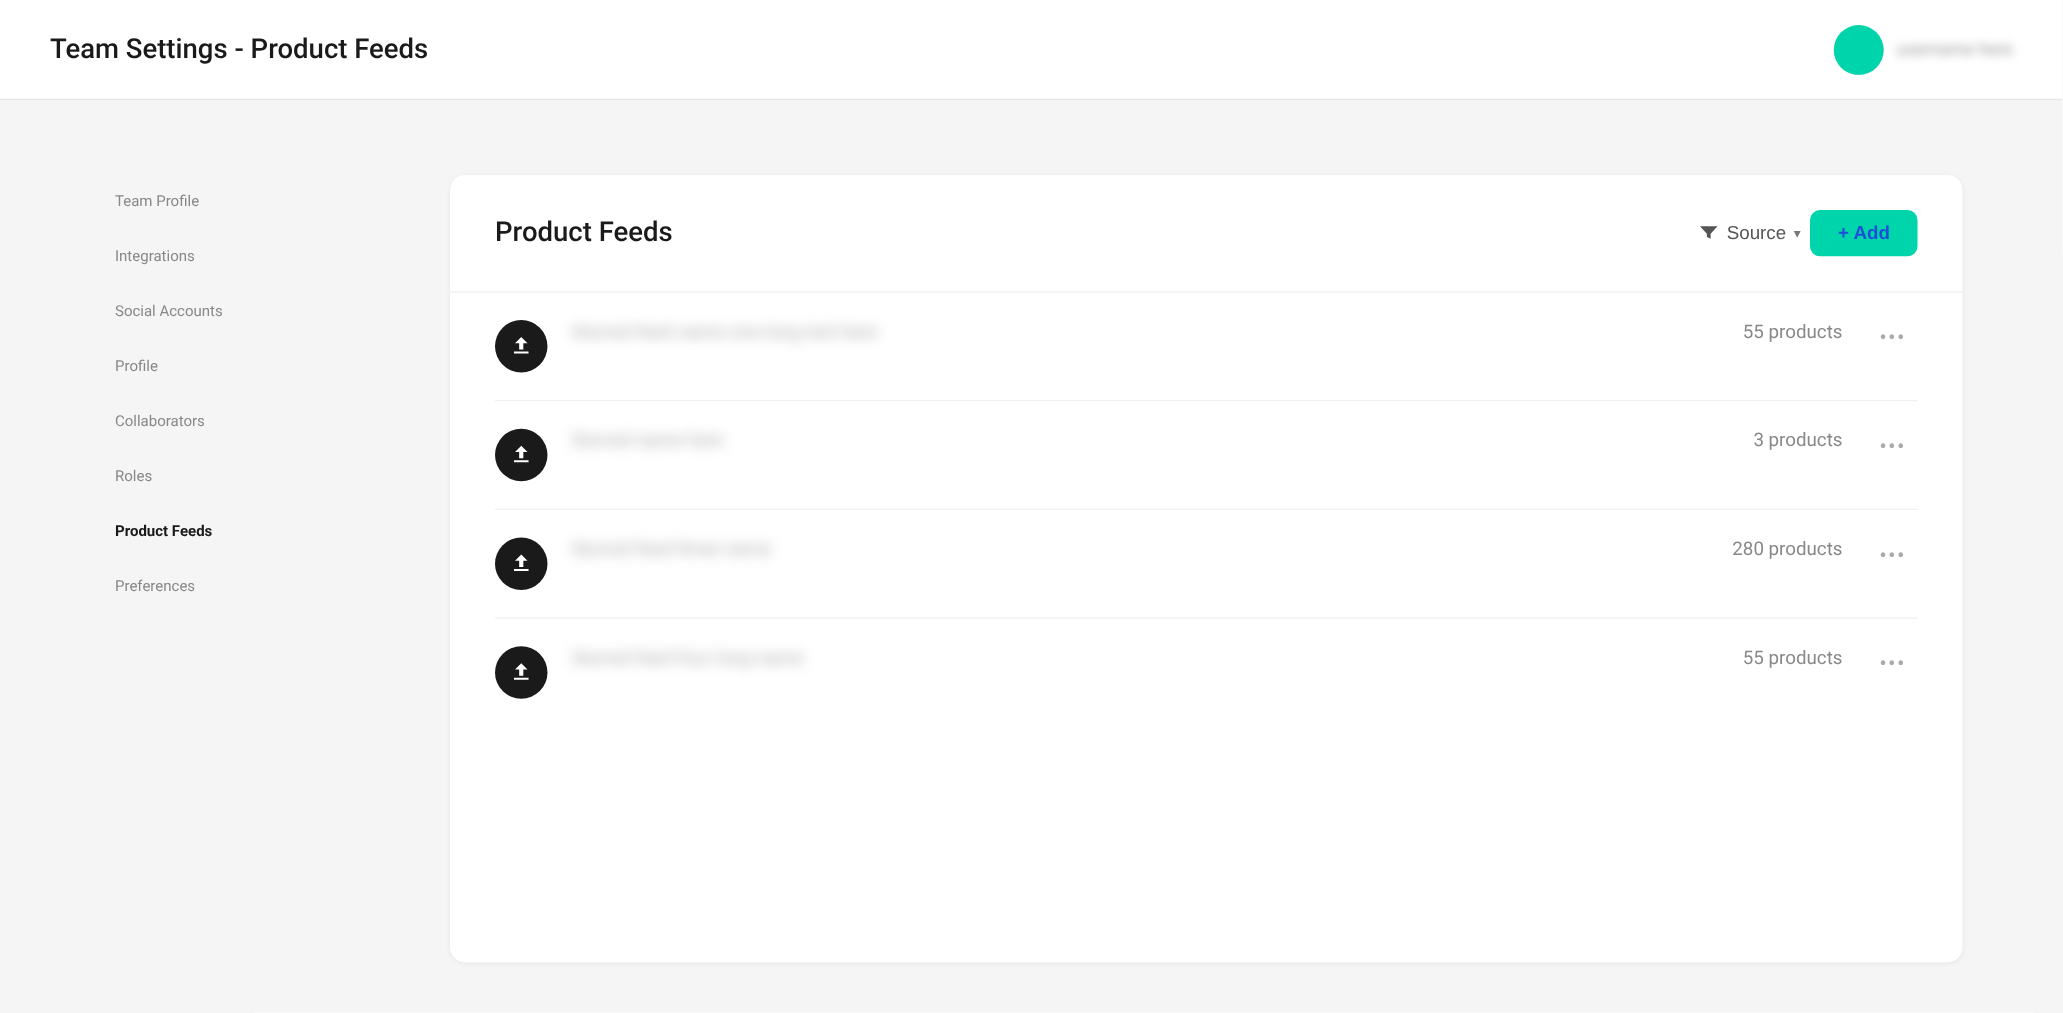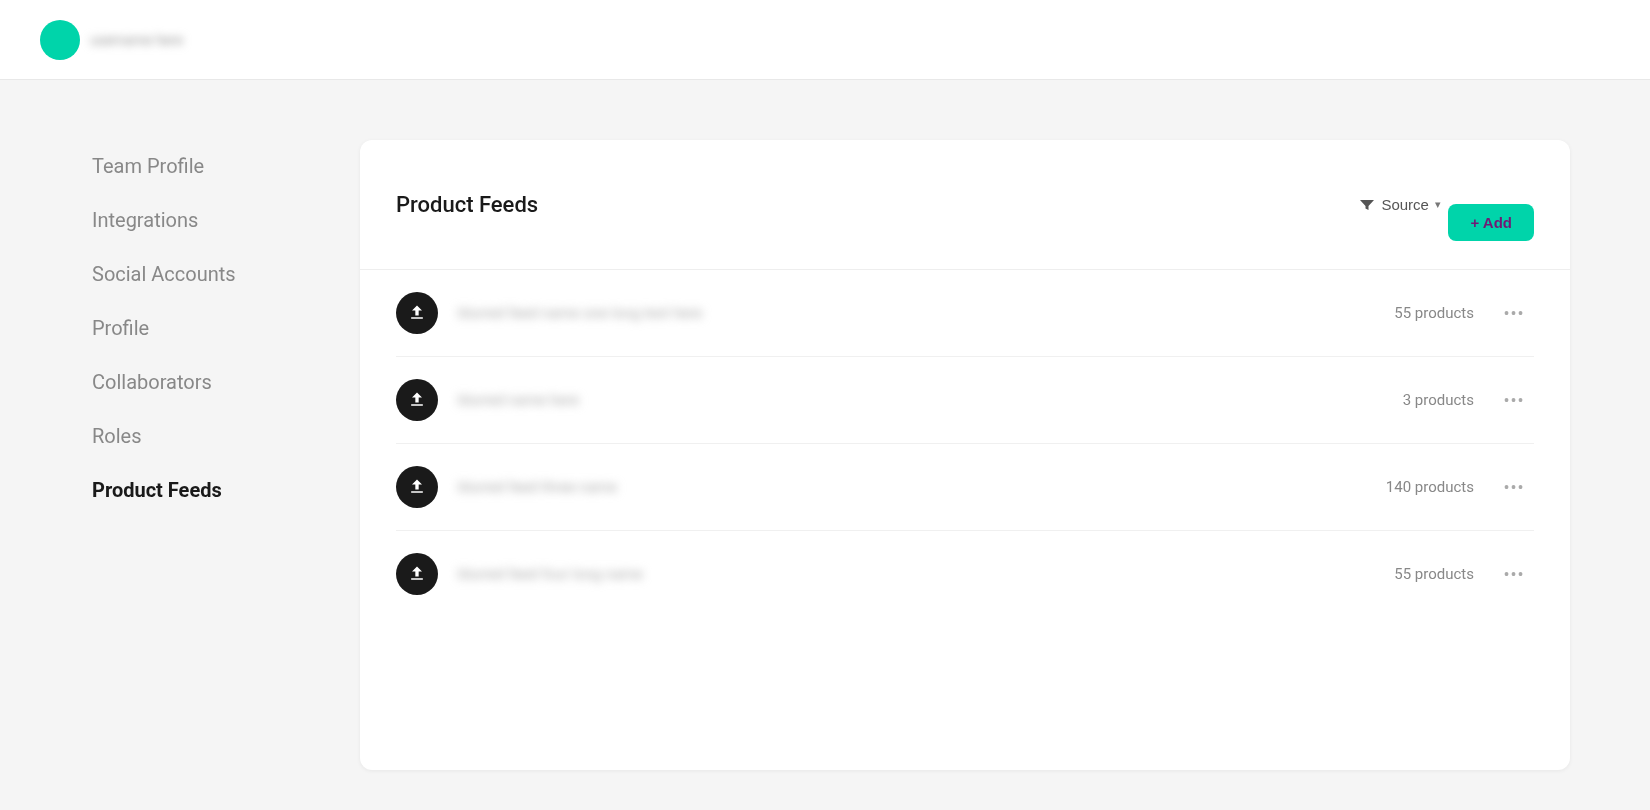--- a/index.html
+++ b/index.html
@@ -53,21 +53,21 @@
     }
 
     
     .sidebar {
       width: 280px;
       flex-shrink: 0;
       padding-right: 20px;
     }
     .sidebar-item {
       padding: 14px 12px;
-      font-size: 20px;
+      font-size: 12px;
       color: #888;
       cursor: pointer;
       border-radius: 6px;
       margin-bottom: 2px;
       transition: background 0.15s;
     }
     .sidebar-item.active {
       color: #1a1a1a;
       font-weight: 700;
     }
@@ -114,38 +114,37 @@
     .filter-icon {
       font-size: 16px;
       color: #555;
     }
     .chevron-down {
       font-size: 11px;
       color: #777;
     }
     .add-btn {
       background: #00d4aa;
-      color: #701a75;
+      color: #1d4ed8;
       border: none;
       border-radius: 8px;
       padding: 10px 22px;
       font-size: 15px;
       font-weight: 600;
       cursor: pointer;
       transition: background 0.15s;
-      margin-top: 36px;
     }
 
     
     .feed-list {
       padding: 0 36px;
     }
     .feed-item {
       display: flex;
-      align-items: center;
+      align-items: flex-start;
       padding: 22px 0;
       border-bottom: 1px solid #f0f0f0;
       gap: 20px;
     }
     .feed-item:last-child {
       border-bottom: none;
     }
     .feed-icon {
       width: 42px;
       height: 42px;
@@ -186,20 +185,21 @@
       letter-spacing: 1px;
       flex-shrink: 0;
       border-radius: 6px;
       padding: 4px 6px;
     }
   </style>
 </head>
 <body>
 
 <div class="header">
+  <span class="header-title">Team Settings - Product Feeds</span>
   <div class="header-avatar-area">
     <div class="avatar-circle"></div>
     <span class="avatar-name">username here</span>
   </div>
 </div>
 
 <div class="main-area">
 
   <nav class="sidebar">
     <div class="sidebar-item">
@@ -215,20 +215,23 @@
       <span>Profile</span>
     </div>
     <div class="sidebar-item">
       <span>Collaborators</span>
     </div>
     <div class="sidebar-item">
       <span>Roles</span>
     </div>
     <div class="sidebar-item active">
       <span>Product Feeds</span>
+    </div>
+    <div class="sidebar-item">
+      <span>Preferences</span>
     </div>
   </nav>
 
   <div class="content-panel">
 
     <div class="panel-header">
       <span class="panel-title">Product Feeds</span>
       <div class="panel-header-actions">
         <button class="filter-btn">
           <span class="filter-icon">
@@ -268,21 +271,21 @@
         <div class="feed-menu">•••</div>
       </div>
 
       <div class="feed-item">
         <div class="feed-icon">
           <svg viewBox="0 0 24 24" xmlns="http://www.w3.org/2000/svg">
             <path d="M12 3l6 6h-4v6h-4V9H6l6-6zm-7 14v2h14v-2H5z"></path>
           </svg>
         </div>
         <span class="feed-name">blurred feed three name</span>
-        <span class="feed-count">140 products</span>
+        <span class="feed-count">280 products</span>
         <div class="feed-menu">•••</div>
       </div>
 
       <div class="feed-item">
         <div class="feed-icon">
           <svg viewBox="0 0 24 24" xmlns="http://www.w3.org/2000/svg">
             <path d="M12 3l6 6h-4v6h-4V9H6l6-6zm-7 14v2h14v-2H5z"></path>
           </svg>
         </div>
         <span class="feed-name">blurred feed four long name</span>

